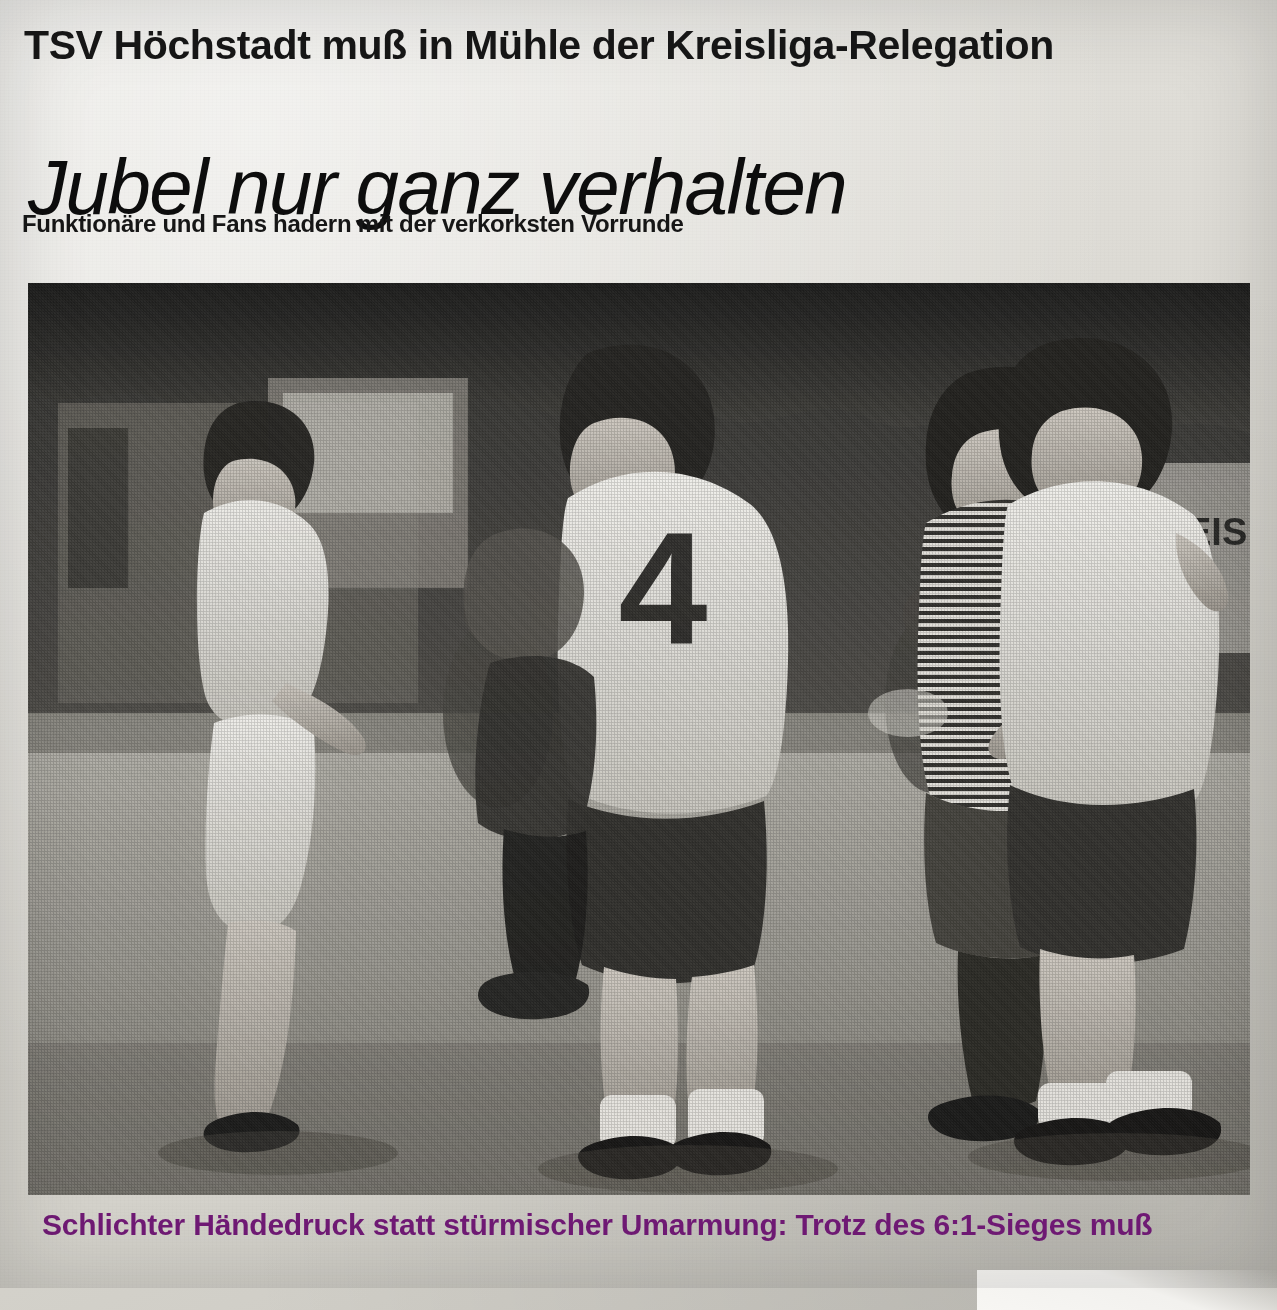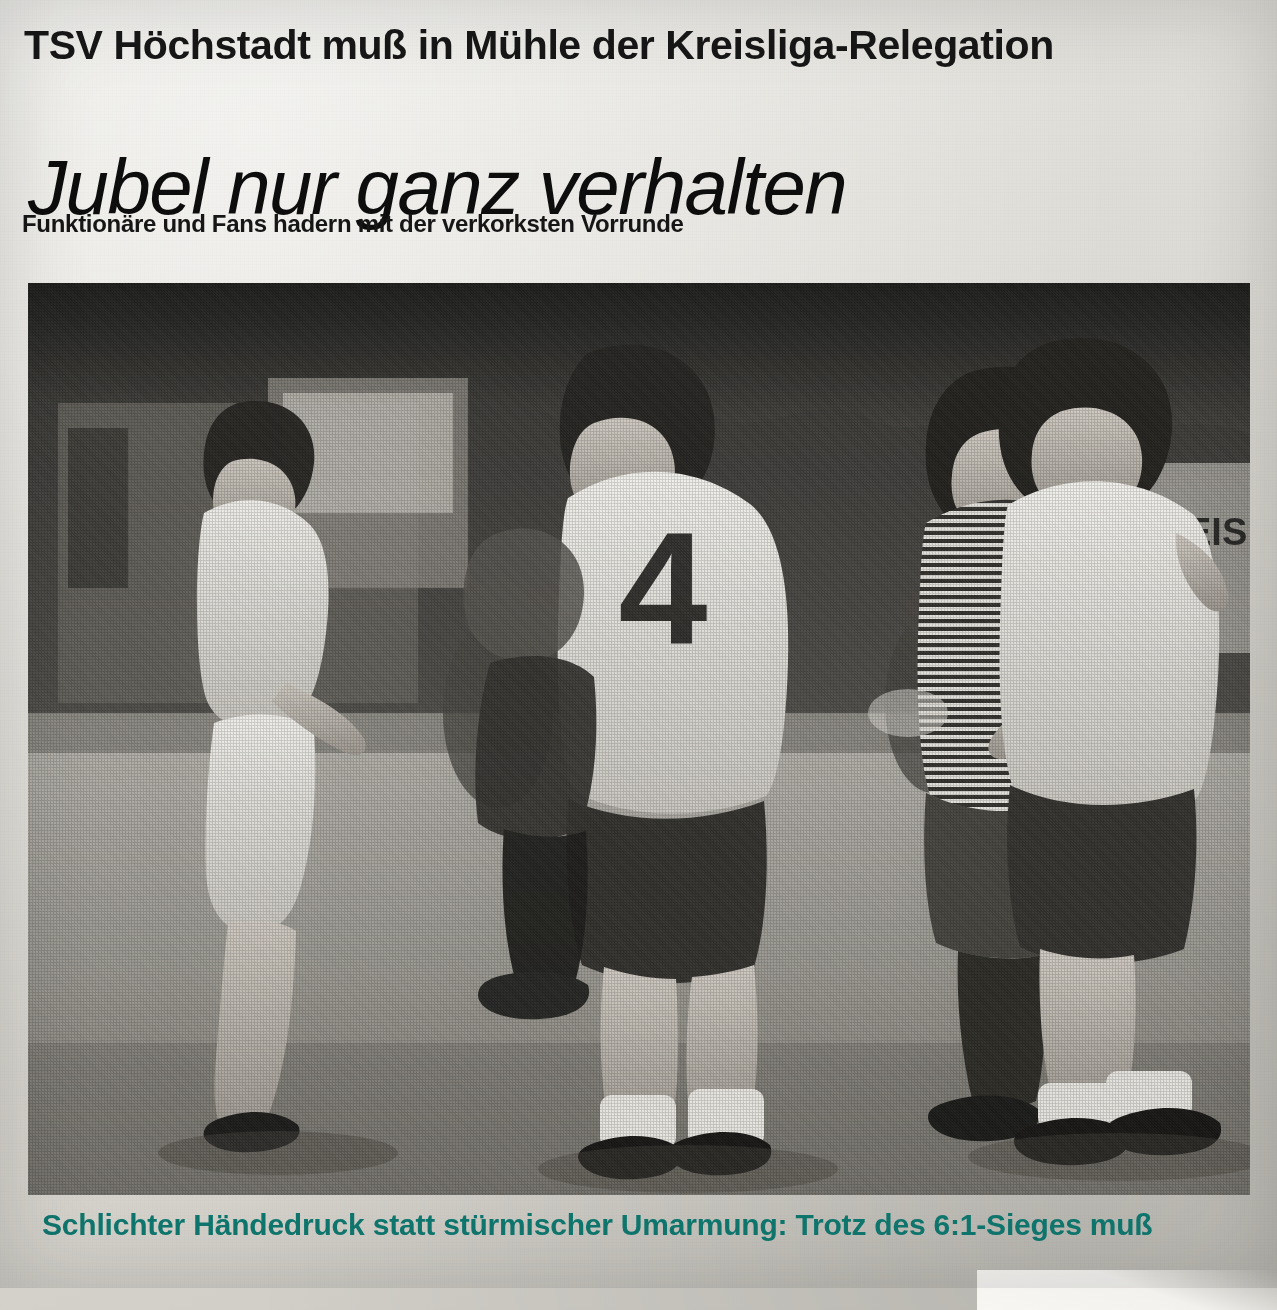--- a/index.html
+++ b/index.html
@@ -120,21 +120,21 @@
 
   
   .caption {
     position: absolute;
     left: 42px;
     top: 1205px;
     width: 1215px;
     font-size: 30px;
     font-weight: 600;
     line-height: 1.32;
-    color: #0f766e;
+    color: #701a75;
     letter-spacing: -0.2px;
   }
   .caption .line { white-space: nowrap; display: block; }
 
   
   .tear {
     position: absolute;
     right: 0;
     bottom: 0;
     width: 300px;

